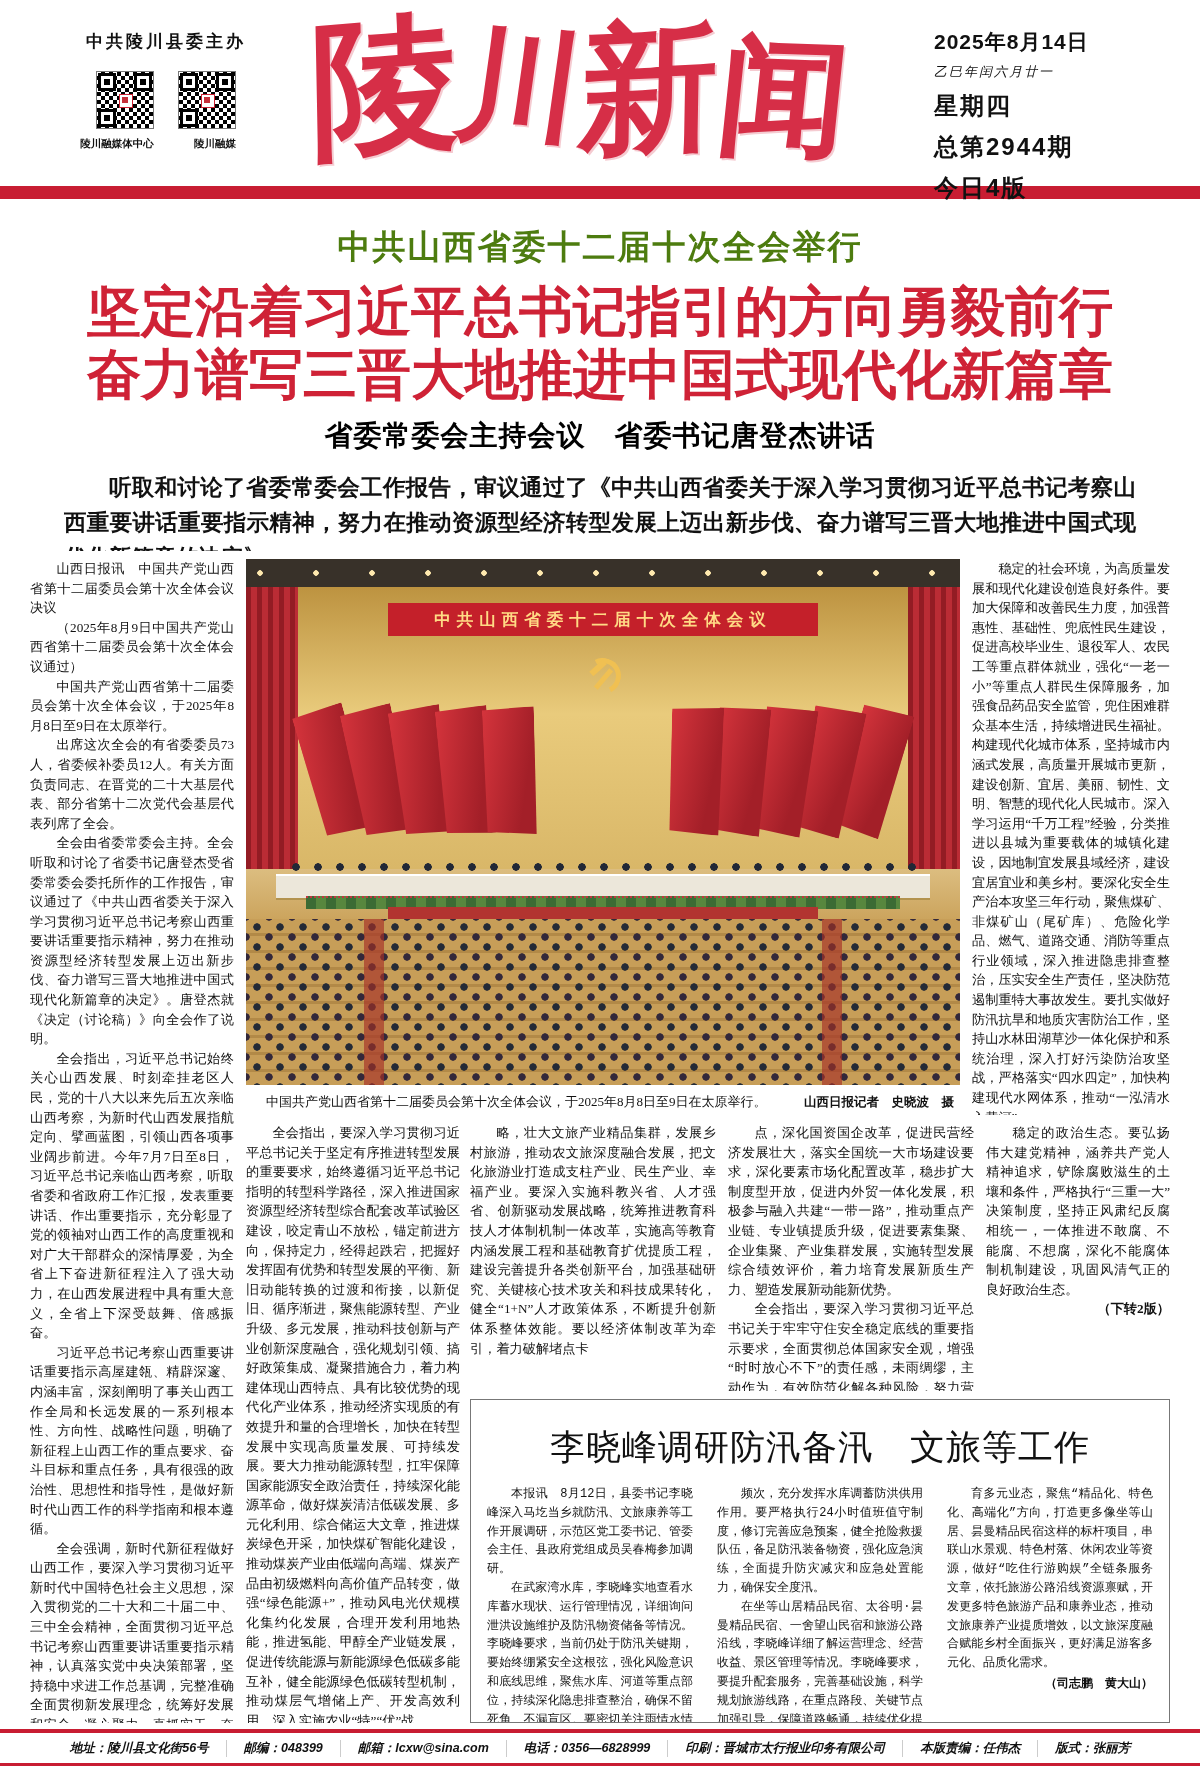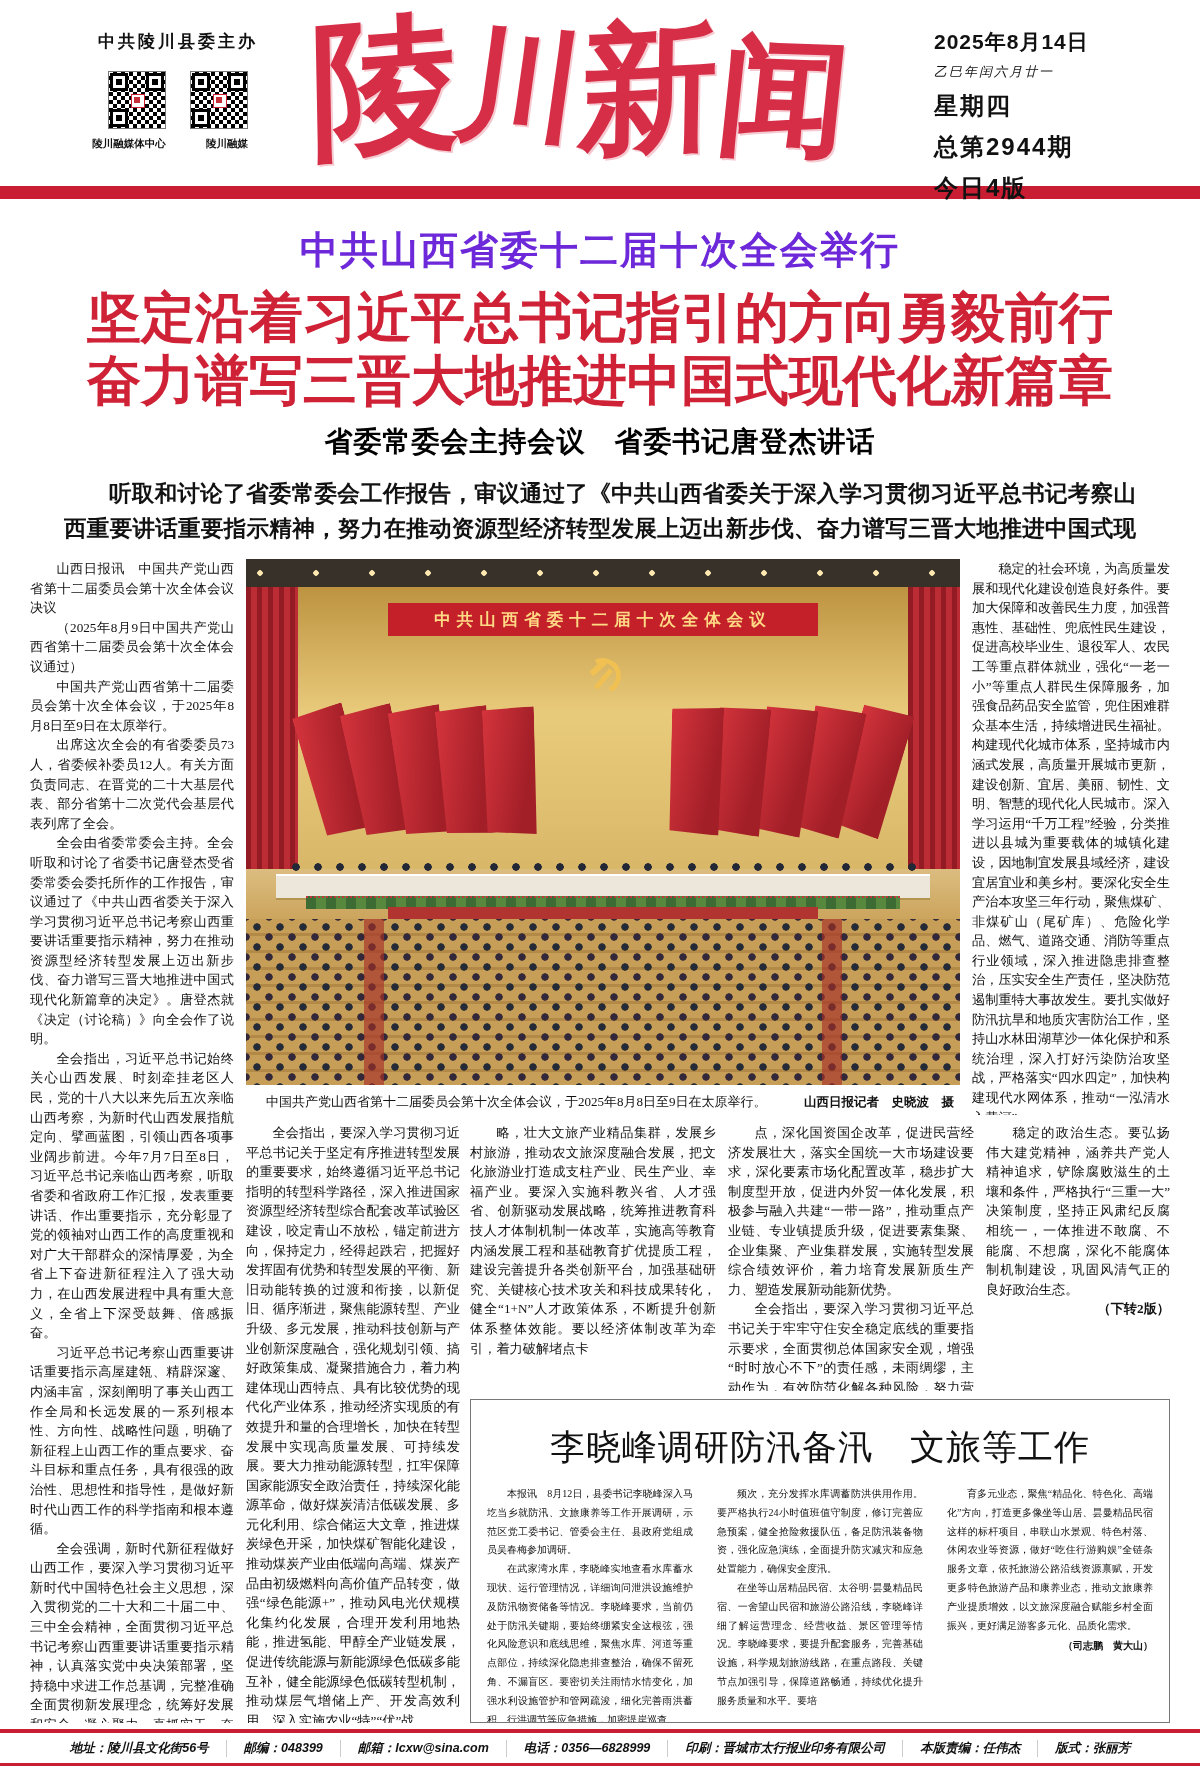--- a/index.html
+++ b/index.html
@@ -1,21 +1,21 @@
 <!DOCTYPE html>
 <html lang="zh"><head>
 <meta charset="utf-8">
 <style>
   html,body{margin:0;padding:0;background:#e8e8e8;}
   .page{position:relative;width:1200px;height:1766px;margin:0 auto;background:#fff;
         font-family:"Liberation Serif",serif;color:#111;overflow:hidden;
         display:flex;flex-direction:column;}
   
   .masthead{position:relative;height:186px;flex:0 0 auto;}
-  .mh-left{position:absolute;left:48px;top:30px;width:260px;text-align:center;}
+  .mh-left{position:absolute;left:36px;top:30px;width:260px;text-align:center;}
   .publisher{font-family:"Liberation Sans",sans-serif;font-weight:bold;font-size:17px;letter-spacing:3px;}
   .qr-row{display:flex;justify-content:center;gap:24px;margin-top:18px;}
   .qr{position:relative;width:56px;height:56px;border:1px solid #777;
       background-image:repeating-conic-gradient(#000 0% 25%, #fff 0% 50%);
       background-size:8px 8px;}
   .qr i{position:absolute;width:12px;height:12px;border:3px solid #000;background:#fff;}
   .qr i::after{content:"";position:absolute;left:3px;top:3px;width:6px;height:6px;background:#000;}
   .qr .f1{left:1px;top:1px}.qr .f2{right:1px;top:1px}.qr .f3{left:1px;bottom:1px}
   .qr b{position:absolute;left:50%;top:50%;width:12px;height:12px;margin:-6px 0 0 -6px;background:#fff;
         border:1px solid #c23;display:block;}
@@ -32,21 +32,21 @@
   .mh-right{position:absolute;right:26px;top:28px;width:240px;text-align:left;
             font-family:"Liberation Sans",sans-serif;}
   .mh-date{font-size:21px;font-weight:bold;letter-spacing:1px;}
   .mh-lunar{font-size:13px;margin-top:7px;font-family:"Liberation Serif",serif;font-style:italic;letter-spacing:2px;}
   .mh-week,.mh-issue,.mh-edition{font-size:24px;font-weight:bold;margin-top:9px;letter-spacing:2px;}
   
   .red-bar{height:13px;background:#c81d32;flex:0 0 auto;}
   
   .head-sec{flex:0 0 auto;height:352px;padding:0 34px;text-align:center;overflow:hidden;}
   .kicker{margin-top:26px;font-family:"Liberation Sans",sans-serif;font-weight:bold;
-          font-size:38px;color:#6d28d9;letter-spacing:2px;}
+          font-size:33px;color:#4d7c0f;letter-spacing:2px;}
   .h1line{font-family:"Liberation Sans",sans-serif;font-weight:900;color:#cf2236;
           font-size:54px;line-height:1.16;letter-spacing:0px;white-space:nowrap;}
   .h1wrap{margin-top:10px;}
   .subhead{margin-top:12px;font-family:"Liberation Sans",sans-serif;font-weight:bold;
            font-size:28px;color:#000;letter-spacing:1px;}
   .lead-para{margin:16px 30px 0 30px;text-align:justify;font-weight:bold;
              font-size:22.5px;line-height:1.55;text-indent:2em;font-family:"Liberation Serif",serif;}
   
   .body-grid{flex:1 1 auto;display:flex;gap:12px;padding:8px 30px 0 30px;overflow:hidden;}
   .ncol{font-size:13.2px;line-height:19.6px;text-align:justify;overflow:hidden;}
@@ -122,21 +122,21 @@
   .aisle{position:absolute;top:360px;bottom:0;width:20px;background:rgba(166,47,40,.65);}
   .aisle.a1{left:118px}.aisle.a2{right:118px}
   .caption-row{display:flex;justify-content:space-between;align-items:baseline;
     padding:9px 6px 0 20px;font-size:13px;line-height:16px;}
   .caption-row .credit{font-family:"Liberation Sans",sans-serif;font-weight:bold;font-size:12.5px;white-space:nowrap;margin-left:18px;}
   
   .article2{flex:1 1 auto;border:1px solid #777;padding:0 16px;overflow:hidden;display:flex;flex-direction:column;}
   .a2-headline{text-align:center;font-family:"Liberation Sans",sans-serif;font-weight:400;
     font-size:35px;letter-spacing:1px;margin:24px 0 14px 0;}
   .a2-cols{display:flex;gap:24px;flex:1 1 auto;overflow:hidden;}
-  .a2col{flex:1 1 0;font-size:10px;line-height:18.8px;text-align:justify;overflow:hidden;}
+  .a2col{flex:1 1 0;font-size:12px;line-height:18.8px;text-align:justify;overflow:hidden;font-family:Liberation Mono, monospace;}
   .a2col p{margin:0;text-indent:2em;}
   .byline{font-weight:bold;text-align:right;text-indent:0 !important;margin-top:2px !important;}
   
   .footer{flex:0 0 auto;}
   .rule-a{height:4px;background:#c81d32;margin-top:6px;}
   .rule-b{height:3px;background:#c81d32;}
   .footer-row{display:flex;justify-content:center;align-items:center;gap:0;
     font-family:"Liberation Sans",sans-serif;font-weight:bold;font-size:12.5px;
     padding:7px 0 6px 0;white-space:nowrap;}
   .footer-row span{padding:0 17px;border-left:1px solid #ccc;font-style:italic;}

